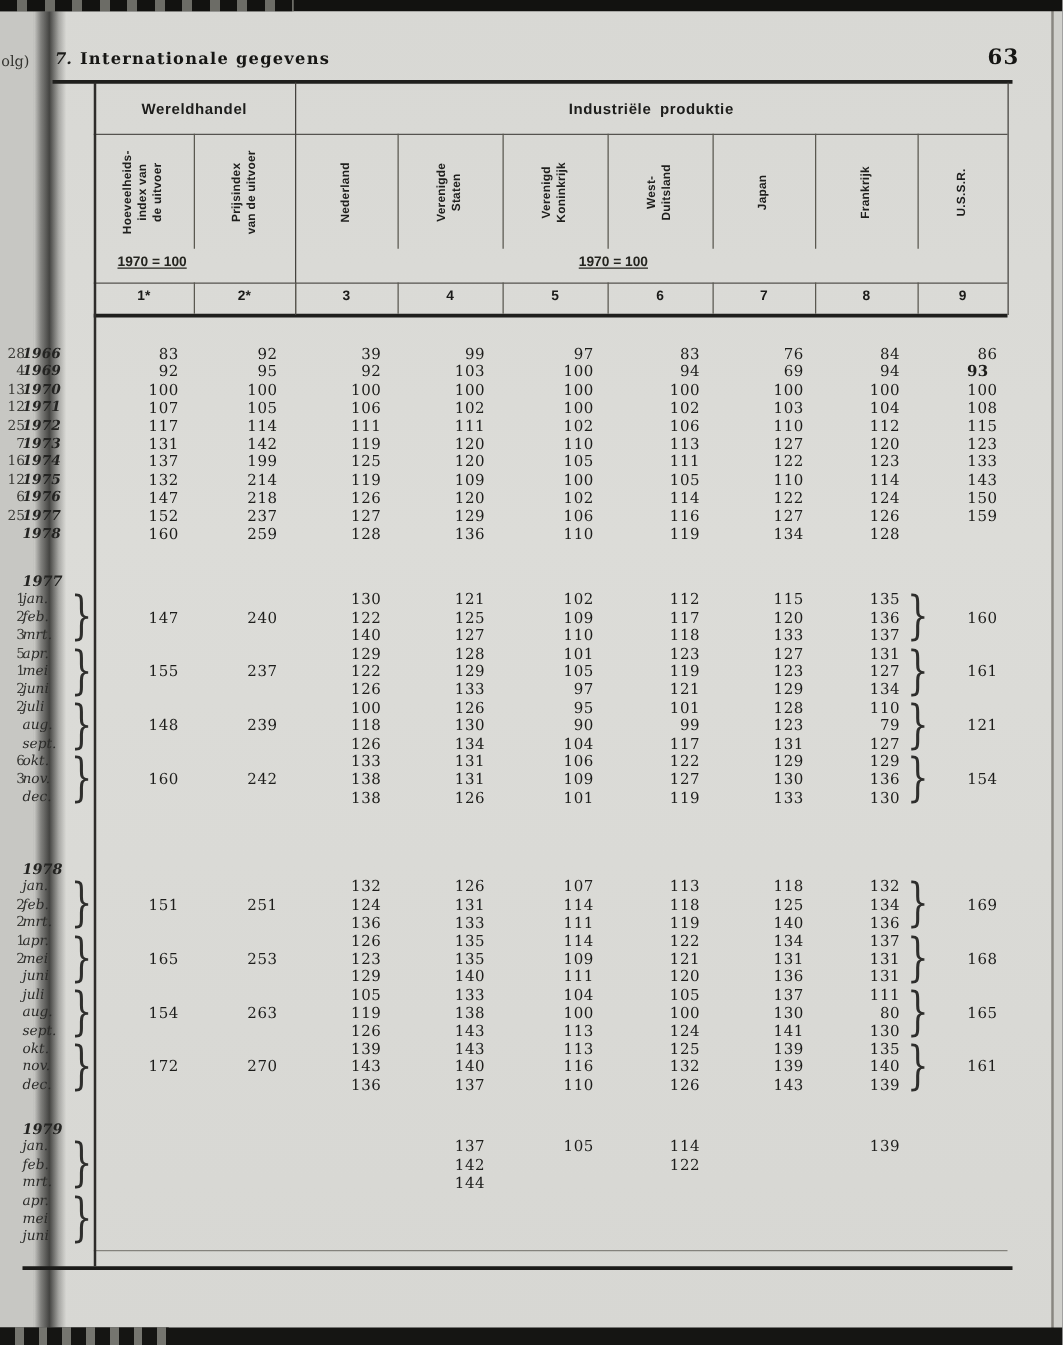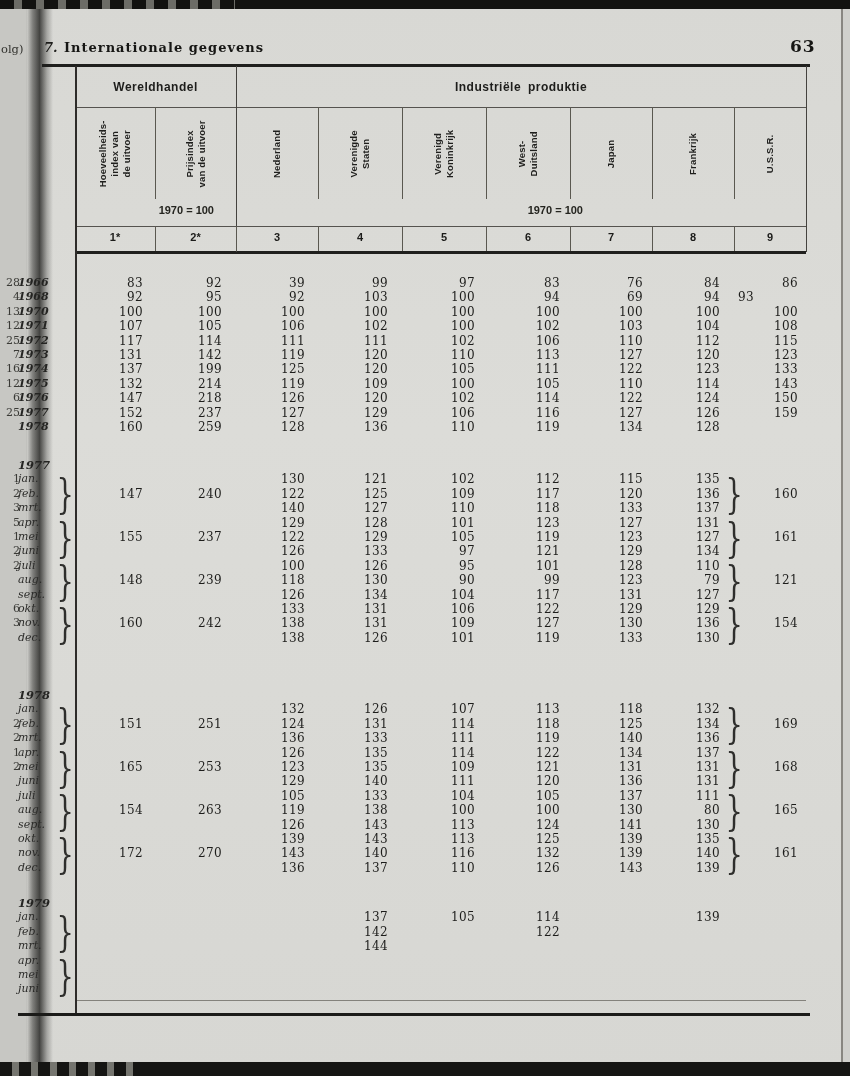--- a/index.html
+++ b/index.html
@@ -21,21 +21,21 @@
   .right-margin{left:843px;top:9px;width:7px;height:1053px;background:#d0d0cc;}
   
   .margin-frag{left:1px;top:42px;font:11.5px "DejaVu Serif",serif;color:#33332f;}
   .section-label{left:44px;top:40px;font:italic 700 13px "DejaVu Serif",serif;color:#1c1c1a;}
   .page-title{left:64px;top:40px;font:700 13px "DejaVu Serif",serif;letter-spacing:1px;color:#161614;}
   .page-number{left:790px;top:36px;font:700 17px "DejaVu Serif",serif;color:#161614;letter-spacing:1px;}
   
   .gh{font:700 12px "Liberation Sans",sans-serif;color:#1d1d1b;letter-spacing:.5px;word-spacing:3px;text-align:center;}
   .gh1{left:75px;top:80px;width:161px;}
   .gh2{left:236px;top:80px;width:570px;}
-  .scale{font:600 11px "Liberation Sans",sans-serif;color:#24241f;text-align:right;width:120px;}
+  .scale{font:600 11px "Liberation Sans",sans-serif;color:#24241f;text-align:left;width:120px;text-decoration:underline;}
   .s1{left:94px;top:204px;}
   .s2{left:463px;top:204px;}
   .vh{display:flex;align-items:center;justify-content:center;width:92px;height:92px;top:108px;}
   .vh-in{transform:rotate(-90deg);font:700 9.5px "Liberation Sans",sans-serif;color:#1f1f1d;
     white-space:pre-line;text-align:center;line-height:1.25;letter-spacing:.2px;width:92px;}
   .cnum{font:700 11px "Liberation Sans",sans-serif;color:#1b1b19;width:44px;text-align:center;top:231px;}
   .cell{font:12px "DejaVu Serif",serif;color:#1d1d1b;text-align:right;letter-spacing:.4px;line-height:14px;width:52px;}
   .ylabel{font:italic 700 11px "DejaVu Serif",serif;color:#242422;line-height:14px;}
   .mlabel{font:italic 11px "DejaVu Serif",serif;color:#2b2b29;line-height:14px;}
   .seclabel{font:italic 700 11.5px "DejaVu Serif",serif;color:#242422;line-height:14px;}
@@ -118,30 +118,30 @@
           <div class="abs cell" style="left: 170px;">92</div>
           <div class="abs cell" style="left: 253px;">39</div>
           <div class="abs cell" style="left: 336px;">99</div>
           <div class="abs cell" style="left: 423px;">97</div>
           <div class="abs cell" style="left: 508px;">83</div>
           <div class="abs cell" style="left: 591px;">76</div>
           <div class="abs cell" style="left: 668px;">84</div>
           <div class="abs cell" style="left: 746px;">86</div>
         </div>
         <div class="abs " style="left: 0px; top: 290.4px; width: 850px; height: 14.4px;">
-          <div class="abs ylabel" style="left: 18px; width: 38px;">1968</div>
+          <div class="abs ylabel" style="left: 18px; width: 38px;">1969</div>
           <div class="abs cell" style="left: 91px;">92</div>
           <div class="abs cell" style="left: 170px;">95</div>
           <div class="abs cell" style="left: 253px;">92</div>
           <div class="abs cell" style="left: 336px;">103</div>
           <div class="abs cell" style="left: 423px;">100</div>
           <div class="abs cell" style="left: 508px;">94</div>
           <div class="abs cell" style="left: 591px;">69</div>
           <div class="abs cell" style="left: 668px;">94</div>
-          <div class="abs cell" style="left: 702px;">93</div>
+          <div class="abs cell" style="left: 739px; font-weight: bold;">93</div>
         </div>
         <div class="abs " style="left: 0px; top: 304.8px; width: 850px; height: 14.4px;">
           <div class="abs ylabel" style="left: 18px; width: 38px;">1970</div>
           <div class="abs cell" style="left: 91px;">100</div>
           <div class="abs cell" style="left: 170px;">100</div>
           <div class="abs cell" style="left: 253px;">100</div>
           <div class="abs cell" style="left: 336px;">100</div>
           <div class="abs cell" style="left: 423px;">100</div>
           <div class="abs cell" style="left: 508px;">100</div>
           <div class="abs cell" style="left: 591px;">100</div>

